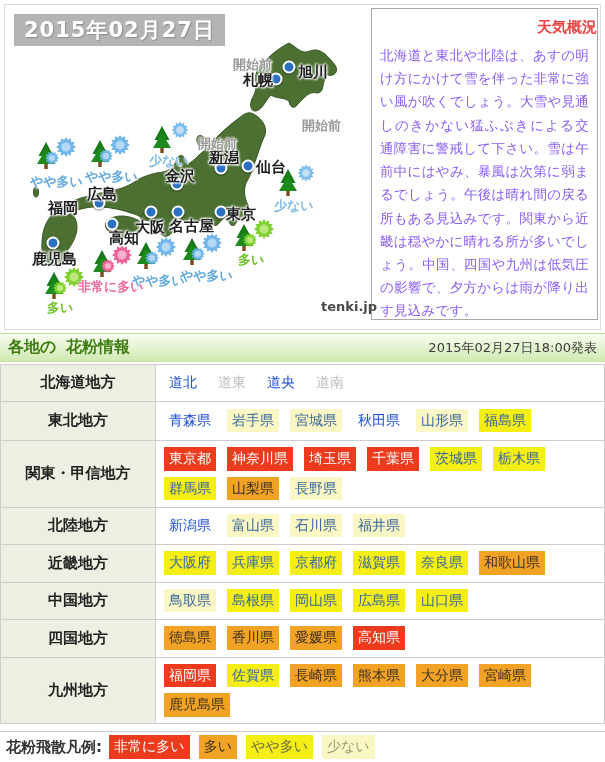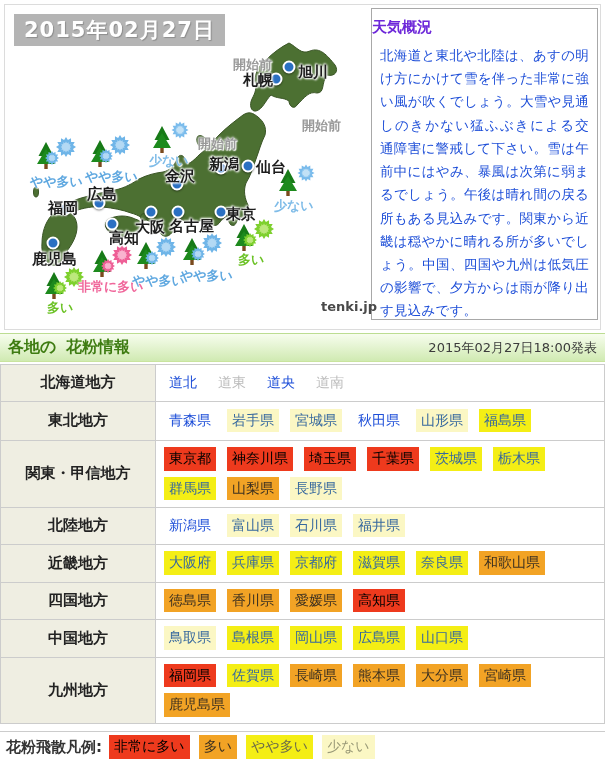--- a/index.html
+++ b/index.html
@@ -23,22 +23,22 @@
   .ms-mid{color:#5fa8e0;}      
   .ms-low{color:#7fbce8;}      
   .ms-high{color:#6cc226;}     
   .ms-veryhigh{color:#f0679b;} 
   .ms-pre{color:#999;}         
   .puff-cluster{position:absolute;z-index:3;}
   .watermark{position:absolute;left:316px;top:294px;font-size:13px;font-weight:bold;color:#4a4a4a;z-index:5;}
 
   .weather-box{position:absolute;left:371px;top:8px;width:227px;height:312px;
     border:1px solid #a8a8a8;background:#fff;box-sizing:border-box;}
-  .weather-title{text-align:left;font-size:15px;font-weight:bold;color:#6d28d9;margin:9px 0 7px;}
-  .weather-body{font-size:13.5px;line-height:1.72;color:#1d4ed8;padding:0 8px;
+  .weather-title{text-align:right;font-size:15px;font-weight:bold;color:#ef4444;margin:9px 0 7px;}
+  .weather-body{font-size:13.5px;line-height:1.72;color:#8b5cf6;padding:0 8px;
     text-align:justify;letter-spacing:.2px;}
 
   
   .section-header{position:absolute;left:0;top:333px;width:605px;height:29px;box-sizing:border-box;
     background:linear-gradient(#f7fdee,#d0eab2);border-top:1px solid #bcdd92;border-bottom:1px solid #c9e49e;
     display:flex;align-items:center;justify-content:space-between;padding:0 8px;}
   .sec-title{font-size:16px;font-weight:bold;color:#3e7c12;font-family:Liberation Mono, monospace;}
   .sec-date{font-size:13px;color:#3c3c3c;}
 
   
@@ -50,21 +50,21 @@
     font-size:15px;font-weight:bold;color:#222;text-align:center;padding:4px 2px;}
   td.region-values{padding:3px 4px 3px 8px;vertical-align:middle;}
   tbody tr{height:37px;}
   tbody tr:nth-child(1){height:33px;padding-left:28px;}
   tbody tr:nth-child(2){height:39px;}
   tbody tr:nth-child(3){height:67px;}
   tbody tr:nth-child(5),tbody tr:nth-child(7),tbody tr:nth-child(9){height:38px;}
 
   .chip{display:inline-block;font-size:14px;text-decoration:none;padding:3px 5px;
     margin:3px 11px 3px 0;white-space:nowrap;line-height:1.25;}
-  .lv-veryhigh{background:#ee3a1d;color:#000000;}
+  .lv-veryhigh{background:#ee3a1d;color:#ffffff;}
   .lv-high{background:#f2a325;color:#3c3020;}
   .lv-mid{background:#f4ee15;color:#36689e;}
   .lv-low{background:#fbf7c4;color:#36689e;}
   .lv-none{color:#1d4ed8;}
   .lv-inactive{color:#bcbcbc;}
 
   
   .legend{position:absolute;left:0;top:731px;width:605px;height:31px;box-sizing:border-box;
     border-top:1px solid #ccc;background:#fff;display:flex;align-items:center;padding-left:6px;}
   .legend-label{font-size:15px;font-weight:bold;color:#333;margin-right:7px;}
@@ -186,21 +186,21 @@
               <path d="M31.0,4.0L32.9,7.0L36.0,5.3L36.1,8.9L39.7,9.0L38.0,12.1L41.0,14.0L38.0,15.9L39.7,19.0L36.1,19.1L36.0,22.7L32.9,21.0L31.0,24.0L29.1,21.0L26.0,22.7L25.9,19.1L22.3,19.0L24.0,15.9L21.0,14.0L24.0,12.1L22.3,9.0L25.9,8.9L26.0,5.3L29.1,7.0Z" fill="#7ed02e"></path>
               <path d="M31.0,8.6L32.0,10.2L33.7,9.3L33.7,11.3L35.7,11.3L34.8,13.0L36.4,14.0L34.8,15.0L35.7,16.7L33.7,16.7L33.7,18.7L32.0,17.8L31.0,19.4L30.0,17.8L28.3,18.7L28.3,16.7L26.3,16.7L27.2,15.0L25.6,14.0L27.2,13.0L26.3,11.3L28.3,11.3L28.3,9.3L30.0,10.2Z" fill="#bde87d"></path>
               <path d="M17.0,18.0L18.3,20.1L20.5,18.9L20.6,21.4L23.1,21.5L21.9,23.7L24.0,25.0L21.9,26.3L23.1,28.5L20.6,28.6L20.5,31.1L18.3,29.9L17.0,32.0L15.7,29.9L13.5,31.1L13.4,28.6L10.9,28.5L12.1,26.3L10.0,25.0L12.1,23.7L10.9,21.5L13.4,21.4L13.5,18.9L15.7,20.1Z" fill="#7ed02e"></path>
               <path d="M17.0,21.2L17.7,22.4L18.9,21.7L18.9,23.1L20.3,23.1L19.6,24.3L20.8,25.0L19.6,25.7L20.3,26.9L18.9,26.9L18.9,28.3L17.7,27.6L17.0,28.8L16.3,27.6L15.1,28.3L15.1,26.9L13.7,26.9L14.4,25.7L13.2,25.0L14.4,24.3L13.7,23.1L15.1,23.1L15.1,21.7L16.3,22.4Z" fill="#bde87d"></path>
             </svg></div>
           <div class="city-dot" style="left: 271px; top: 74px;"></div>
           <div class="city-label" style="left: 238px; top: 66px;">札幌</div>
           <div class="city-dot" style="left: 284px; top: 62px;"></div>
           <div class="city-label" style="left: 293px; top: 58px;">旭川</div>
           <div class="city-dot" style="left: 216px; top: 163px;"></div>
-          <div class="city-label" style="left: 204px; top: 150px;">新潟</div>
+          <div class="city-label" style="left: 204px; top: 143px; text-decoration: underline;">新潟</div>
           <div class="city-dot" style="left: 243px; top: 161px;"></div>
           <div class="city-label" style="left: 251px; top: 153px;">仙台</div>
           <div class="city-dot" style="left: 172px; top: 179px;"></div>
           <div class="city-label" style="left: 160px; top: 162px;">金沢</div>
           <div class="city-dot" style="left: 216px; top: 207px;"></div>
           <div class="city-label" style="left: 221px; top: 200px;">東京</div>
           <div class="city-dot" style="left: 173px; top: 207px;"></div>
           <div class="city-label" style="left: 164px; top: 212px;">名古屋</div>
           <div class="city-dot" style="left: 146px; top: 207px;"></div>
           <div class="city-label" style="left: 130px; top: 213px;">大阪</div>
@@ -257,26 +257,26 @@
         </tr>
         <tr class="region-row">
           <th class="region-name">北陸地方</th>
           <td class="region-values"><a class="chip lv-none" href="#">新潟県</a><a class="chip lv-low" href="#">富山県</a><a class="chip lv-low" href="#">石川県</a><a class="chip lv-low" href="#">福井県</a></td>
         </tr>
         <tr class="region-row">
           <th class="region-name">近畿地方</th>
           <td class="region-values"><a class="chip lv-mid" href="#">大阪府</a><a class="chip lv-mid" href="#">兵庫県</a><a class="chip lv-mid" href="#">京都府</a><a class="chip lv-mid" href="#">滋賀県</a><a class="chip lv-mid" href="#">奈良県</a><a class="chip lv-high" href="#">和歌山県</a></td>
         </tr>
         <tr class="region-row">
+          <th class="region-name">中国地方</th>
+          <td class="region-values"><a class="chip lv-low" href="#">鳥取県</a><a class="chip lv-mid" href="#">島根県</a><a class="chip lv-mid" href="#">岡山県</a><a class="chip lv-mid" href="#">広島県</a><a class="chip lv-mid" href="#">山口県</a></td>
+        </tr>
+        <tr class="region-row">
           <th class="region-name">四国地方</th>
           <td class="region-values"><a class="chip lv-high" href="#">徳島県</a><a class="chip lv-high" href="#">香川県</a><a class="chip lv-high" href="#">愛媛県</a><a class="chip lv-veryhigh" href="#">高知県</a></td>
-        </tr>
-        <tr class="region-row">
-          <th class="region-name">中国地方</th>
-          <td class="region-values"><a class="chip lv-low" href="#">鳥取県</a><a class="chip lv-mid" href="#">島根県</a><a class="chip lv-mid" href="#">岡山県</a><a class="chip lv-mid" href="#">広島県</a><a class="chip lv-mid" href="#">山口県</a></td>
         </tr>
         <tr class="region-row">
           <th class="region-name">九州地方</th>
           <td class="region-values"><a class="chip lv-veryhigh" href="#">福岡県</a><a class="chip lv-mid" href="#">佐賀県</a><a class="chip lv-high" href="#">長崎県</a><a class="chip lv-high" href="#">熊本県</a><a class="chip lv-high" href="#">大分県</a><a class="chip lv-high" href="#">宮崎県</a><a class="chip lv-high" href="#">鹿児島県</a></td>
         </tr>
       </tbody>
   </table>
 
   <div class="legend">
     <span class="legend-label">花粉飛散凡例:</span>

